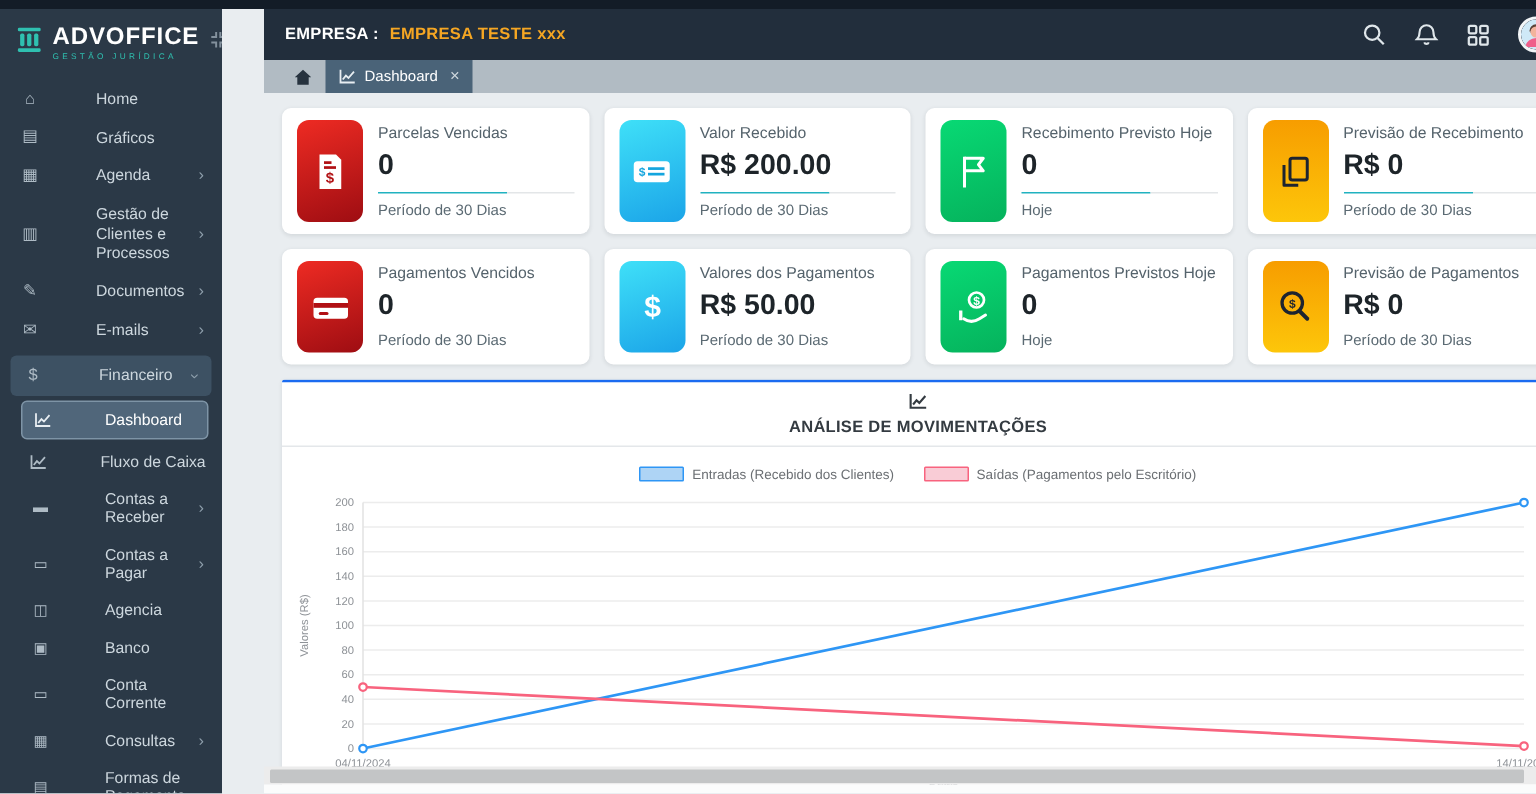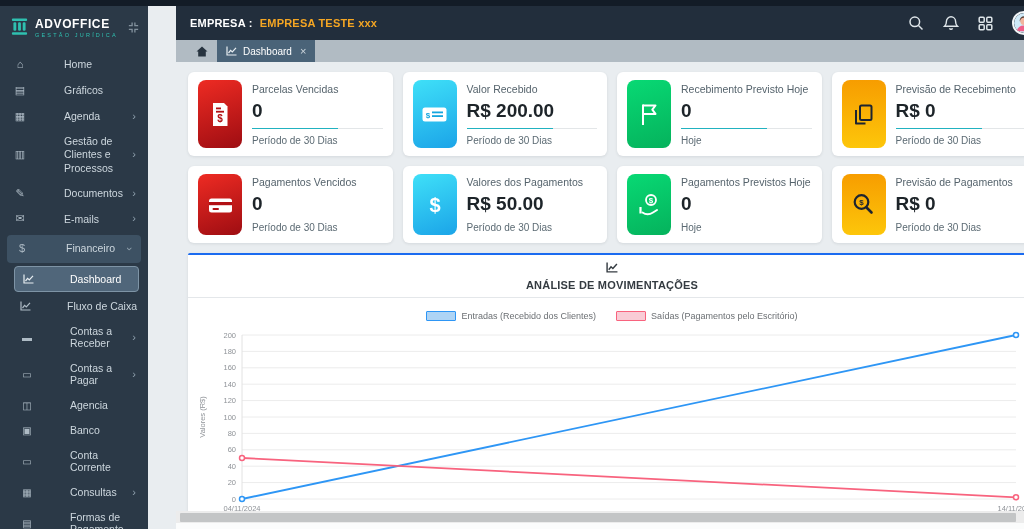--- a/index.html
+++ b/index.html
@@ -4,21 +4,21 @@
 <style>
   * { margin:0; padding:0; box-sizing:border-box; }
   html,body { width:1024px; height:529px; overflow:hidden; font-family:"Liberation Sans",sans-serif; background:#e9edf0; }
   .window-strip { height:6px; background:#131c27; width:100%; }
   .app { display:flex; height:523px; }
 
   
   .sidebar { width:148px; background:#2b3947; color:#cdd7de; flex-shrink:0; overflow:hidden; }
   .brand { display:flex; align-items:center; padding:11px 8px 8px 10px; gap:6px; }
   .brand-text { line-height:1; }
-  .brand-name { color:#fff; font-weight:bold; font-size:12px; letter-spacing:.6px; }
+  .brand-name { color:#fff; font-weight:bold; font-size:16px; letter-spacing:.6px; }
   .brand-tag { color:#2fc0b0; font-size:5.5px; letter-spacing:2.2px; margin-top:3px; }
   .brand-collapse { margin-left:auto; opacity:.85; cursor:pointer; }
   .nav { font-size:10.5px; margin-top:4px; }
   .mi { display:flex; align-items:center; gap:8px; padding:6px 10px 6px 13px; cursor:pointer; line-height:1.25; }
   .mi-ic { width:14px; text-align:center; font-size:11px; color:#aebbc5; flex-shrink:0; }
   .mi-lb { flex:1;padding-left:29px; }
   .chev { color:#8fa0ad; font-size:11px; margin-right:2px; }
   .chev.down { display:inline-block; transform:rotate(90deg); }
   .mi.financeiro { background:#3d5163; border-radius:4px; margin:3px 7px; padding:7px 8px 7px 8px; }
   .submenu { }

